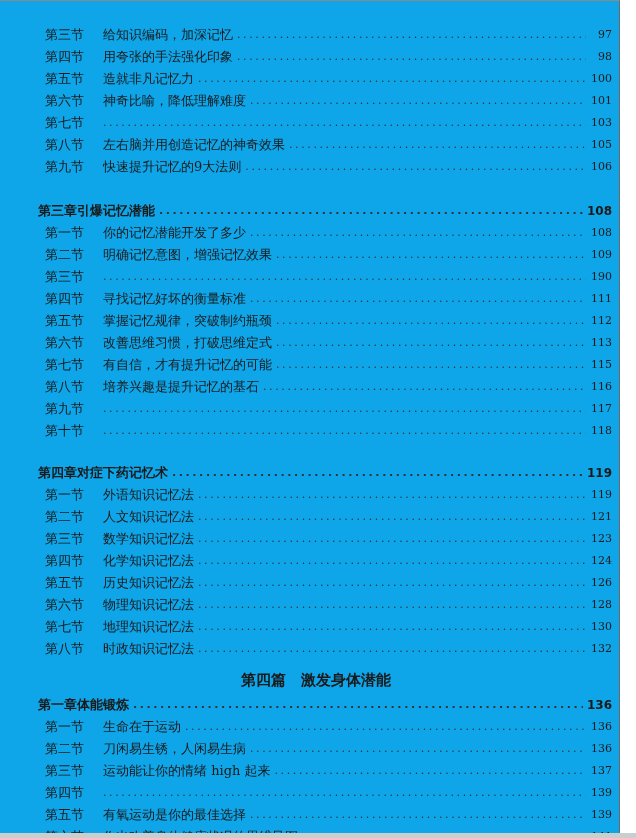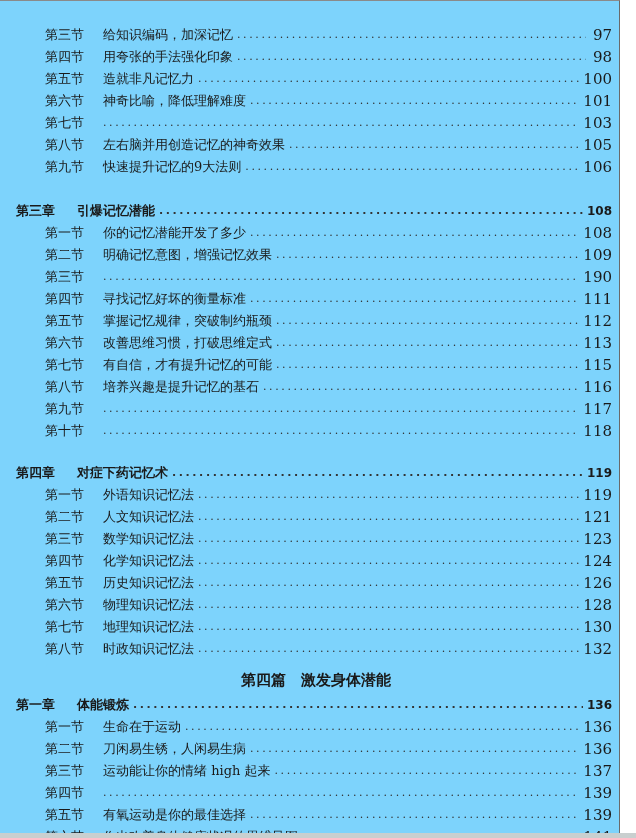--- a/index.html
+++ b/index.html
@@ -6,46 +6,46 @@
     body {
       width: 636px; height: 838px; overflow: hidden;
       background: #ffffff;
       font-family: "DejaVu Serif", "Liberation Serif", serif;
       color: #1a1a1a;
       position: relative;
     }
     .page {
       position: absolute; left: 0; top: 0;
       width: 619px; height: 833px;
-      background: #7dd3fc;
+      background: #0ea5e9;
       border-top: 1px solid #8a8a8a;
       border-right: 1px solid #6a6a6a;
     }
     .bottom-strip {
       position: absolute; left: 0; top: 833px; width: 636px; height: 5px;
       background: #c9cfcf;
     }
     .toc { position: absolute; left: 0; top: 0; width: 612px; }
     .row {
       position: absolute; left: 0; width: 612px; height: 22px;
       display: flex; align-items: flex-end;
       font-size: 13px; line-height: 16px;
     }
     .row.section { padding-left: 45px; box-sizing: border-box; }
     .row.chapter { padding-left: 16px; box-sizing: border-box; font-family: "DejaVu Sans", "Liberation Sans", sans-serif; font-weight: bold; }
     .num { white-space: nowrap; width: 58px; flex: none; }
-    .chapter .num { width: 61px; }
+    .chapter .num { width: 61px; text-align: right; }
     .title { white-space: nowrap; flex: none; padding-right: 4px; }
     .dots {
       flex: 1 1 auto; overflow: hidden; white-space: nowrap;
       letter-spacing: 2.6px; color: #333; font-size: 11px; line-height: 14px;
       padding-bottom: 1px;
     }
     .dots::before { content: "........................................................................................................................................................"; }
-    .page-no { flex: none; min-width: 22px; text-align: right; padding-left: 4px; font-size: 15px; }
+    .page-no { flex: none; min-width: 22px; text-align: right; padding-left: 4px; font-size: 11px; }
     .chapter .page-no { font-size: 12px; }
     .part-heading {
       position: absolute; left: 0; width: 612px; top: 670px; height: 22px;
       text-align: center; font-weight: bold; font-size: 15px;
       font-family: "DejaVu Serif", "Liberation Serif", serif;
       word-spacing: 10px;
       padding-left: 20px; box-sizing: border-box;
     }
   </style>
 </head>

